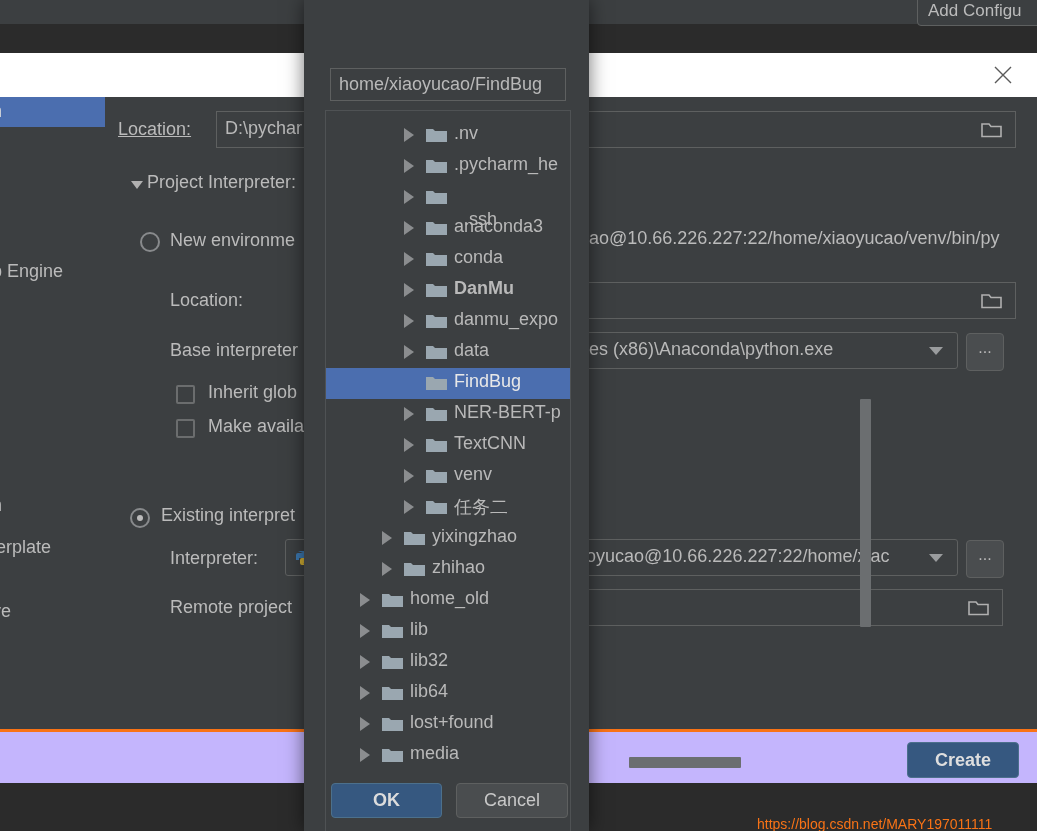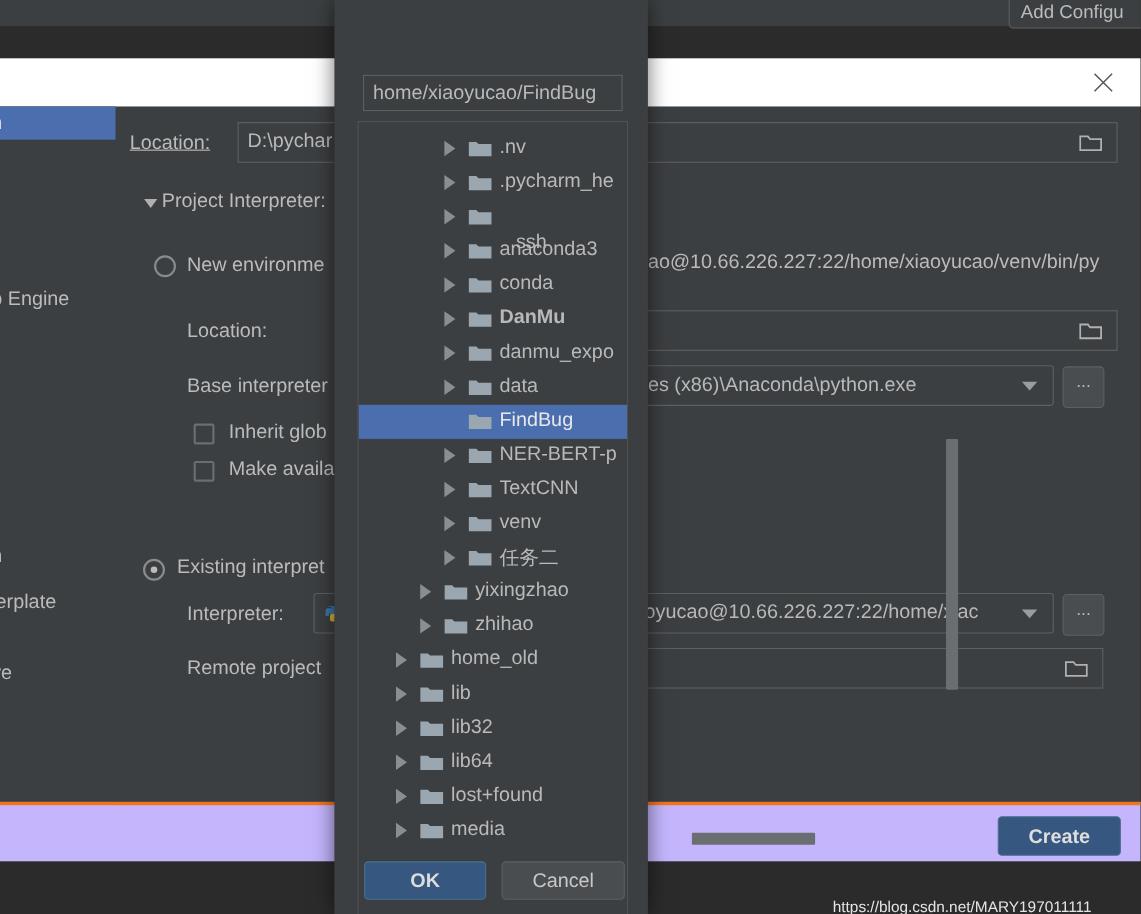--- a/index.html
+++ b/index.html
@@ -34,21 +34,21 @@
   .side-sel    { position:absolute; left:0; top:0; width:105px; height:30px; background:#4b6eaf; }
   .side-sel-label { position:absolute; left:-8px; top:4px; font-size:18px; color:#dddddd; white-space:nowrap; }
   .side-item   { position:absolute; left:-8px; font-size:18px; color:#bbbbbb; white-space:nowrap; }
 
   .bgdlg-foot  { position:absolute; left:0; top:676px; width:1037px; height:51px; background:#c4b5fd;
                  border-top:3px solid #f97316; }
   .create-btn  { position:absolute; right:18px; top:10px; width:110px; height:34px;
                  background:#365880; border:1px solid #4c708c; border-radius:4px;
                  color:#dedede; font-size:18px; font-weight:bold; text-align:center; line-height:34px; }
 
-  .watermark   { position:absolute; left:757px; top:816px; font-size:14px; color:#e5e5e5; white-space:nowrap; }
+  .watermark   { position:absolute; left:757px; top:816px; font-size:14px; color:#f97316; white-space:nowrap; }
 
   
   .lbl      { position:absolute; color:#bbbbbb; font-size:18px; white-space:nowrap; }
   .lbl-u    { text-decoration:underline; }
   .field    { position:absolute; background:#3c3f41; border:1px solid #5e6060; box-sizing:border-box; }
   .field-txt{ position:absolute; color:#b9b9b9; font-size:18px; white-space:nowrap; overflow:hidden; }
   .folder-ico { position:absolute; width:22px; height:18px; }
   .radio    { position:absolute; width:20px; height:20px; border:2px solid #888a8c; border-radius:50%;
               box-sizing:border-box; }
   .radio-dot{ position:absolute; left:5px; top:5px; width:6px; height:6px; background:#bbbbbb; border-radius:50%; }

